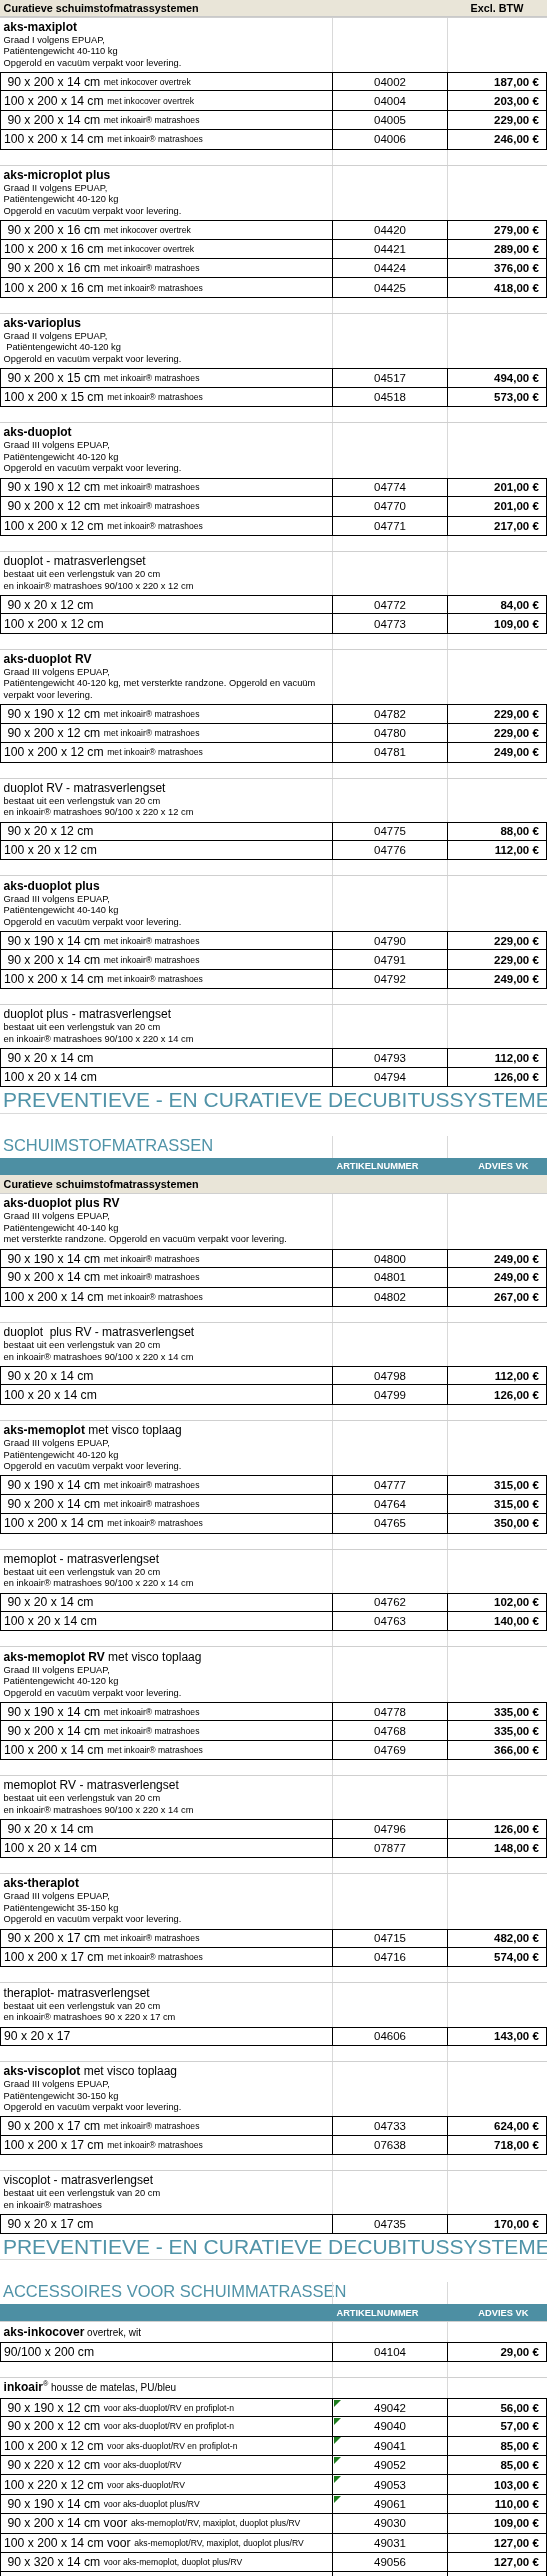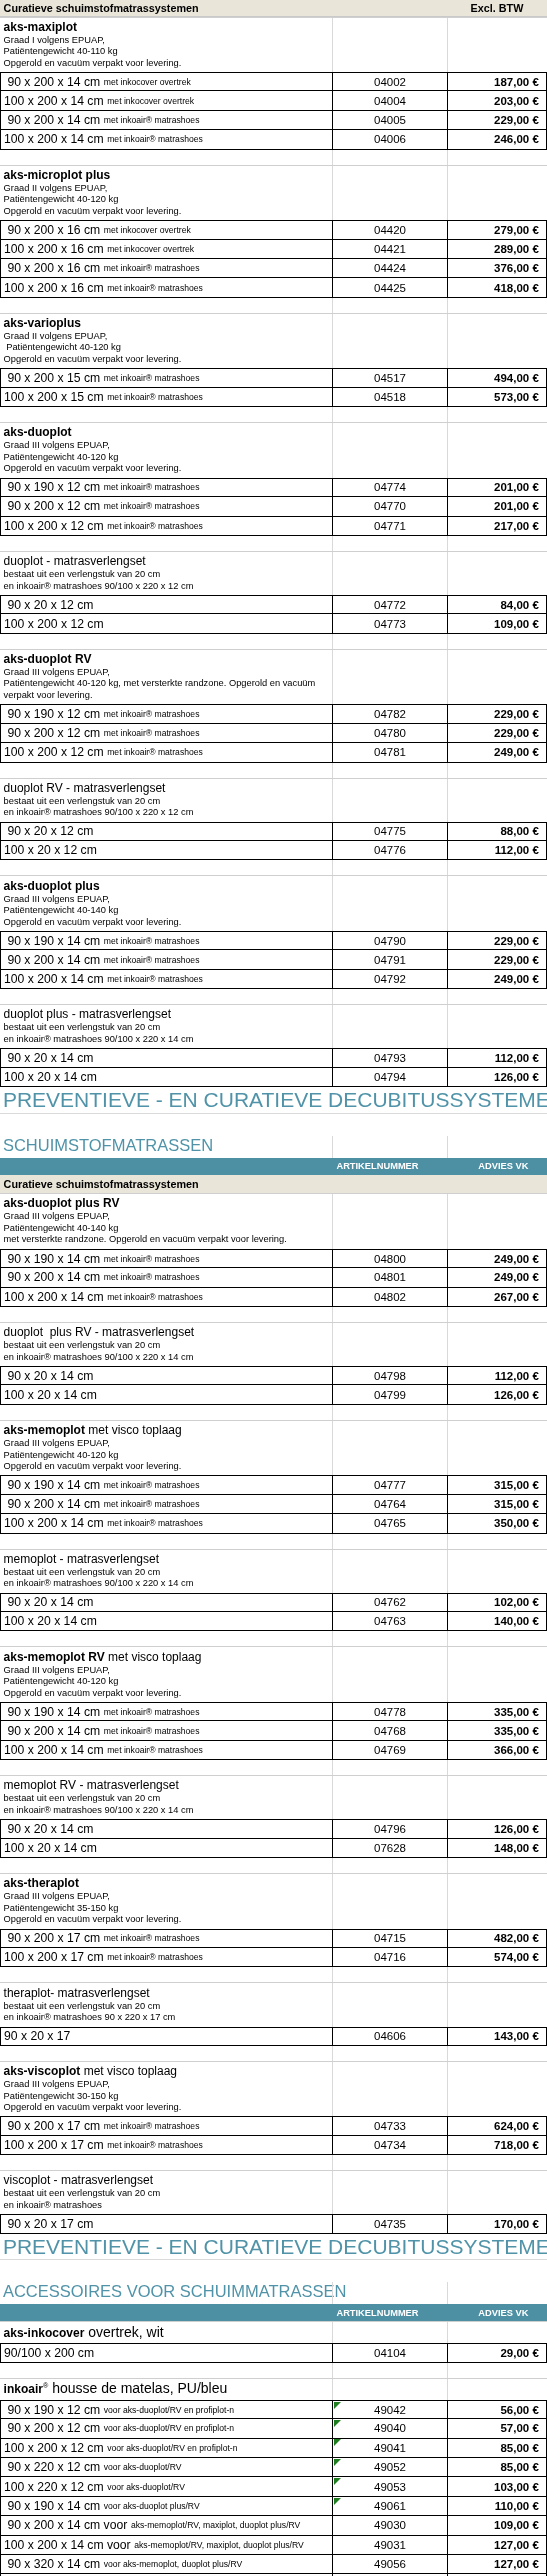--- a/index.html
+++ b/index.html
@@ -15,21 +15,21 @@
   .topbar .c1{font-weight:bold;font-size:10.8px;padding-left:3.6px;}
   .topbar .c3{font-weight:bold;font-size:10.8px;text-align:center;}
 
   
   .block{border-top:0.7px solid #cfcfcf;}
   .block .c2,.block .c3{border-left:0.7px solid #d9d9d9;}
   .block .c1{padding:2.2px 0 2.9px 3.6px;}
   .gt{font-size:12px;line-height:15px;white-space:pre;}
   .gt b{font-weight:bold;}
   .gt sup{font-size:7.2px;vertical-align:super;line-height:0;}
-  .gt .ts{font-size:14px;}
+  .gt .ts{font-size:10px;}
   .desc{font-size:9.3px;line-height:11.5px;white-space:pre-wrap;}
 
   
   .data{height:19.4px;}
   .data > div{display:flex;align-items:center;border:0.7px solid #000;border-right:none;}
   .data .c1{padding-left:3px;}
   .data .c2{justify-content:center;position:relative;}
   .data .c3{justify-content:flex-end;padding-right:7.2px;border-right:0.7px solid #000;}
   .data.follow > div{border-top:none;}
   .dim{font-size:12.2px;white-space:pre;}
@@ -747,21 +747,21 @@
       </div>
       <div class="c3">
         <span class="price">126,00 €</span>
       </div>
     </div>
     <div class="row data follow">
       <div class="c1">
         <span class="dim">100 x 20 x 14 cm</span>
       </div>
       <div class="c2">
-        <span class="art">07628</span>
+        <span class="art">07877</span>
       </div>
       <div class="c3">
         <span class="price">148,00 €</span>
       </div>
     </div>
     <div class="row gap">
       <div class="c1"></div>
       <div class="c2"></div>
       <div class="c3"></div>
     </div>
@@ -850,21 +850,21 @@
       <div class="c3">
         <span class="price">624,00 €</span>
       </div>
     </div>
     <div class="row data follow">
       <div class="c1">
         <span class="dim">100 x 200 x 17 cm</span>
         <span class="sub">met inkoair® matrashoes</span>
       </div>
       <div class="c2">
-        <span class="art">04734</span>
+        <span class="art">07638</span>
       </div>
       <div class="c3">
         <span class="price">718,00 €</span>
       </div>
     </div>
     <div class="row gap">
       <div class="c1"></div>
       <div class="c2"></div>
       <div class="c3"></div>
     </div>

